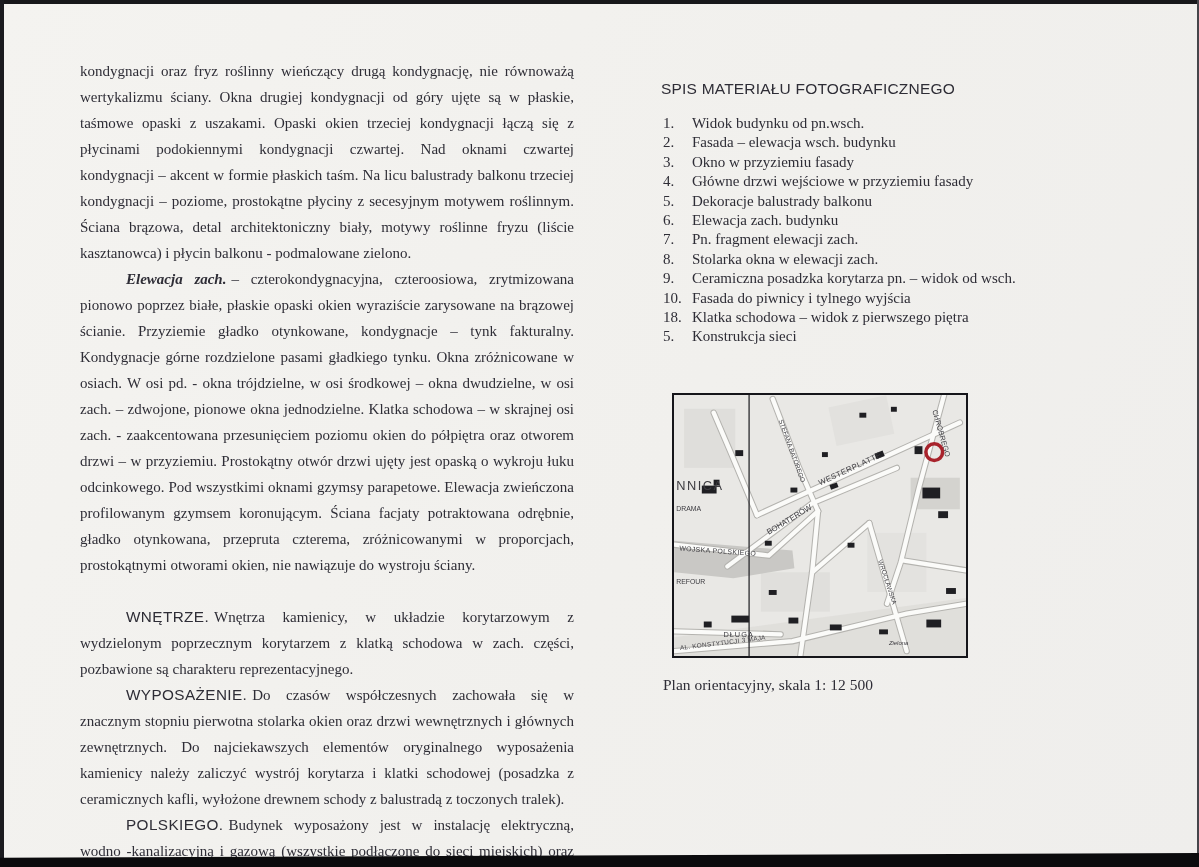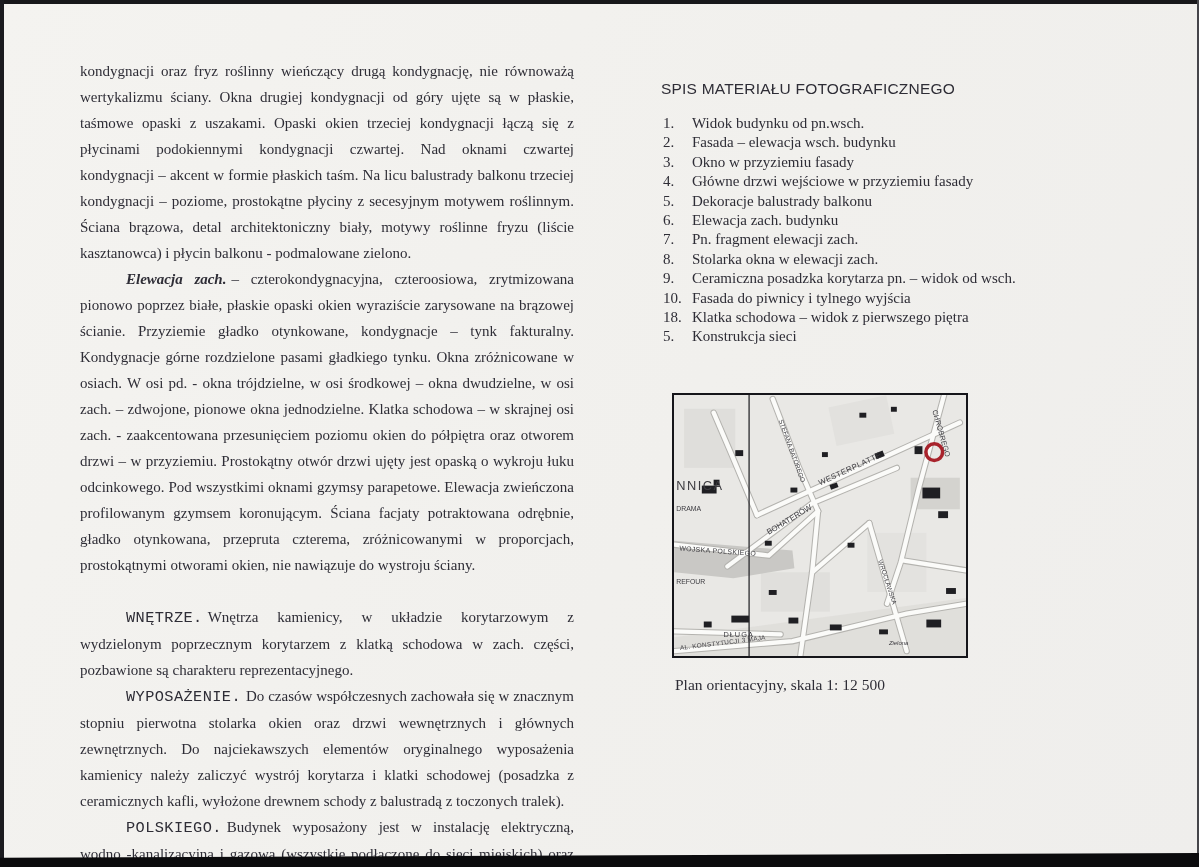--- a/index.html
+++ b/index.html
@@ -18,35 +18,35 @@
 
   
   .left-col { position:absolute; left:80px; top:58px; width:494px;
               font-size:15px; line-height:26px; text-align:justify; color:#2e2d36; }
   .left-col p { text-indent:46px; }
   .left-col p.no-indent { text-indent:0; }
   .gap-before { margin-top:26px; }
   .lead { margin-right:5px; }
   .lead:empty { margin-right:0; }
   .lead-ital { font-weight:bold; font-style:italic;margin-top:16px; }
-  .lead-sans { font-family:Liberation Mono, monospace; font-size:15.3px; letter-spacing:.4px; }
+  .lead-sans { font-family:Liberation Sans, sans-serif; font-size:15.3px; letter-spacing:.4px; }
 
   
   .right-col { position:absolute; left:661px; top:0; width:510px; color:#2e2d36; }
   .spis-heading { position:absolute; left:0; top:80px;
                   font-family:"Liberation Sans", sans-serif; font-size:15.5px; letter-spacing:.2px; }
   .photo-list { position:absolute; left:2px; top:115px; width:490px; }
   .photo-row { display:flex; height:19.4px; font-size:15px; }
   .photo-num { width:29px; flex:0 0 29px; }
   .photo-text { flex:1; white-space:nowrap; }
 
   .map-frame { position:absolute; left:11px; top:393px; width:296px; height:265px;
                border:2px solid #15151a; background:#e9e8e5; }
   .map-frame svg { display:block; width:100%; height:100%; }
-  .map-caption { position:absolute; left:14px; top:676px; font-size:15.5px; }
+  .map-caption { position:absolute; left:2px; top:676px; font-size:15.5px; }
 
   .mlabel { font-family:"Liberation Sans", sans-serif; fill:#3c3b40; }
 </style>
 </head>
 <body>
 
 <div class="scan">
 
   <div class="left-col">
     <p class="no-indent">

